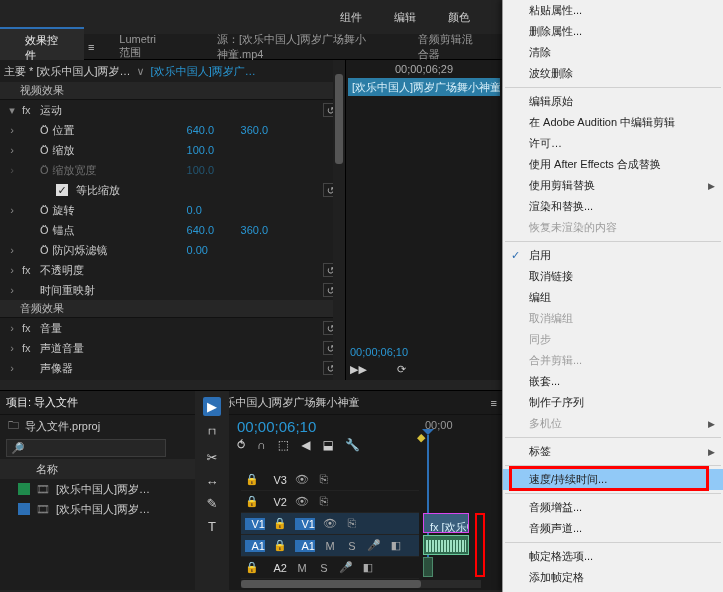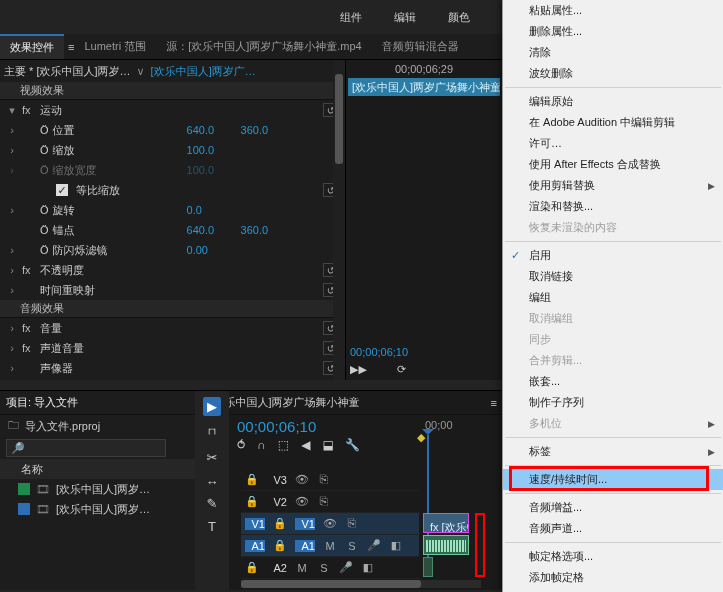--- a/index.html
+++ b/index.html
@@ -4,21 +4,21 @@
 <style>
   * { margin:0; padding:0; box-sizing:border-box; font-family:"Microsoft YaHei","SimHei",sans-serif; font-size:11px; color:#ccc; user-select:none; }
   body { width:723px; height:592px; background:#232323; overflow:hidden; position:relative; }
 
   
   .top-tabs { position:absolute; left:340px; top:10px; display:flex; gap:32px; }
   .top-tabs span { color:#ccc; }
 
   
   .panel-row { position:absolute; left:0; top:34px; width:502px; height:26px; background:#1d1d1d; border-bottom:1px solid #000; display:flex; align-items:center; }
-  .panel-row .ptab { padding:4px 10px; color:#999; }
+  .panel-row .ptab { padding:4px 25px; color:#999; }
   .panel-row .ptab.active { background:#2a2a2a; color:#eee; border-top:2px solid #2c6fb5;}
   .panel-row .menu-ico { margin-left:4px; color:#ccc; }
 
   
   .ec { position:absolute; left:0; top:60px; width:345px; height:320px; background:#1d1d1d; }
   .ec-head { height:22px; display:flex; align-items:center; padding:0 4px; gap:6px;}
   .ec-head .clipname { color:#2997d4; }
   .ec-rows { position:relative; }
   .ec-row { height:20px; display:flex; align-items:center; padding-left:6px; gap:4px;}
   .ec-row.dim { opacity:.45; }
@@ -40,21 +40,21 @@
   .pv .ctrl  { position:absolute; left:4px; bottom:4px; display:flex; gap:30px; color:#ddd;}
   .pv .tc2 { position:absolute; left:4px; bottom:22px; color:#2997d4;}
 
   
   .proj { position:absolute; left:0; top:390px; width:210px; height:200px; background:#1d1d1d; border-top:1px solid #000;}
   .proj .pt-row { height:24px; display:flex;align-items:center;padding:0 6px; border-bottom:1px solid #111;}
   .proj .pt-row .t { color:#eee;}
   .proj .bin-row { height:22px;display:flex;align-items:center;padding:0 8px;gap:6px;color:#aaa;}
   .proj .search { height:22px;padding:2px 6px;}
   .proj .search .box { width:160px;height:18px;border:1px solid #3c3c3c;background:#262626;display:flex;align-items:center;padding:0 4px;color:#666;}
-  .proj .hdr { height:20px;background:#262626;padding-left:21px;display:flex;align-items:center;color:#ccc;}
+  .proj .hdr { height:20px;background:#262626;padding-left:36px;display:flex;align-items:center;color:#ccc;}
   .proj .item { height:20px;display:flex;align-items:center;padding-left:18px;gap:6px;color:#ccc;overflow:hidden;}
   .proj .swatch {width:12px;height:12px;}
   .proj .swatch.g{background:#1f8a4c;}
   .proj .swatch.b{background:#2c6fb5;}
   .proj .file-ico{color:#888;}
   .proj-right { position:absolute; right:0; top:0; width:3px; height:100%; background:#000;}
 
   
   .tl { position:absolute; left:195px; top:390px; width:308px; height:200px; background:#1a1a1a; border-top:1px solid #000;}
   .tl .tabs { height:24px; display:flex;align-items:center;padding:0 6px;gap:6px; border-bottom:1px solid #111;}

